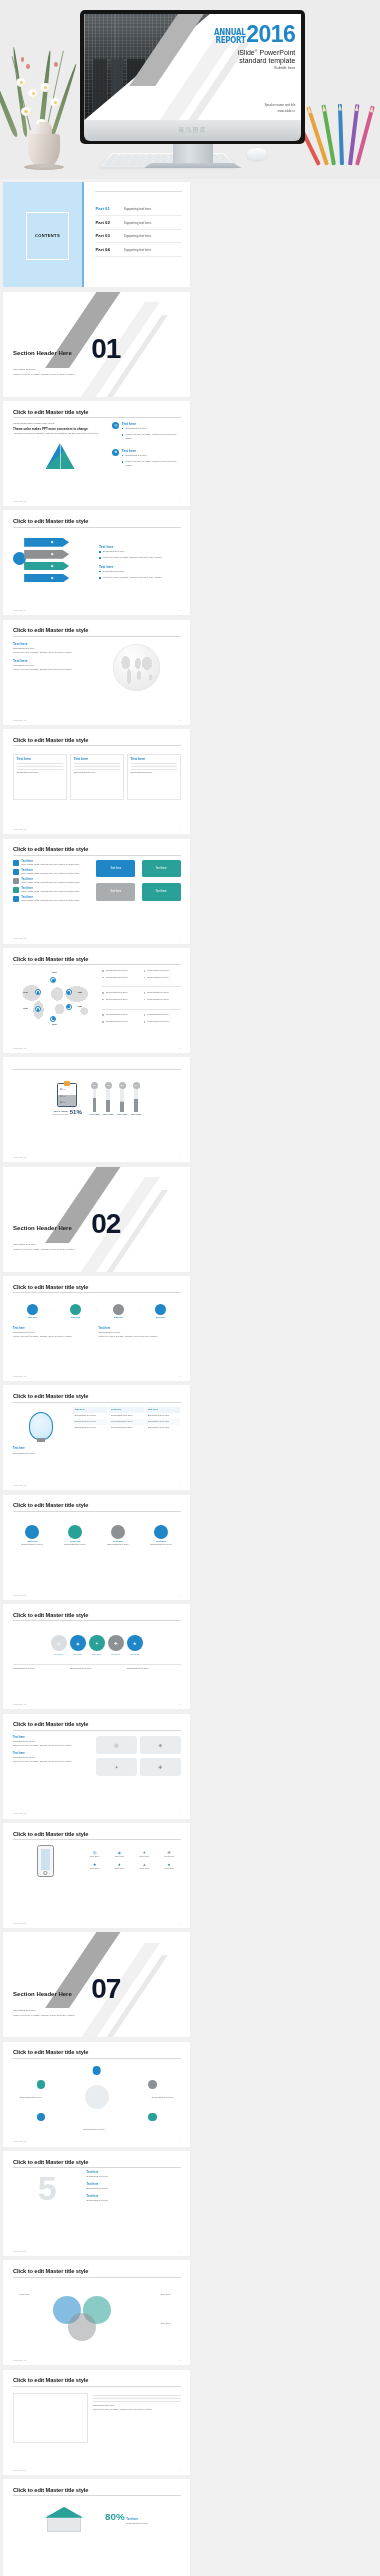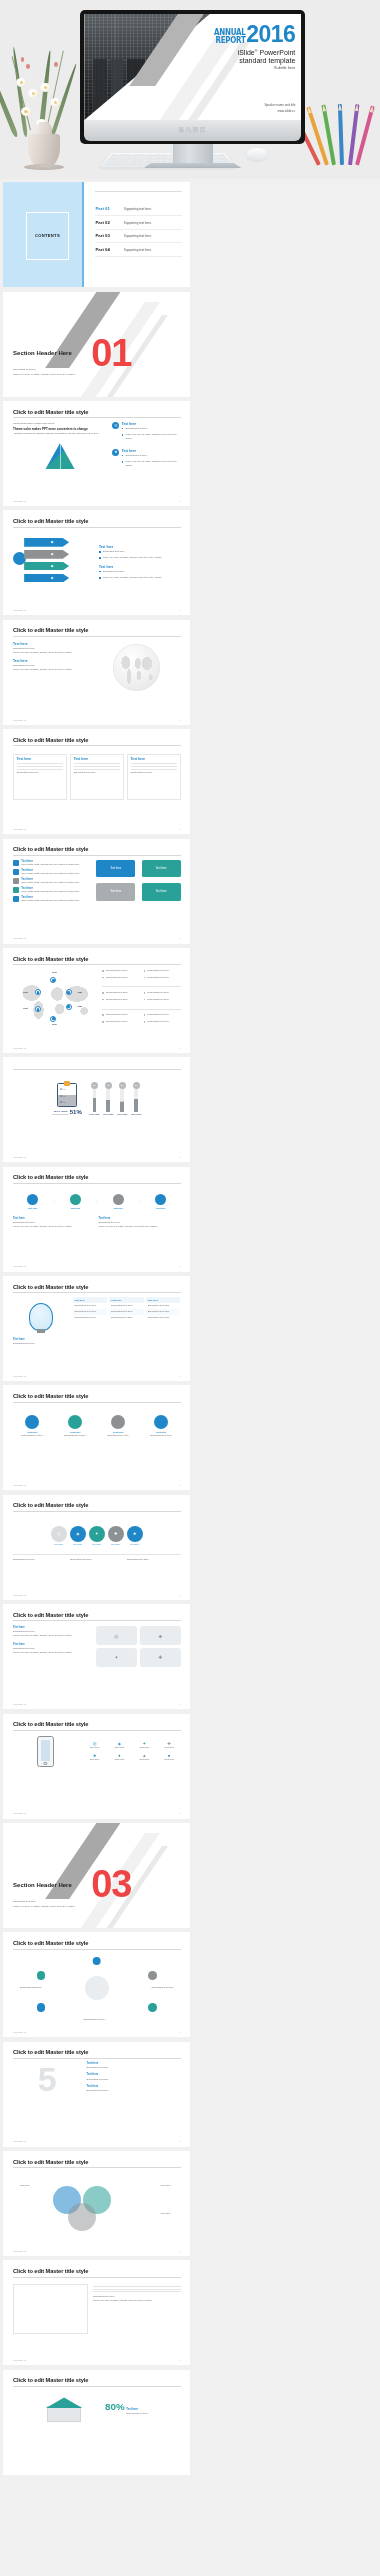--- a/index.html
+++ b/index.html
@@ -126,22 +126,22 @@
   .toc-row span { font-size:3px; color:#555; }
 
   
   .sec { position:absolute; inset:0; }
   .sec-band { position:absolute; left:40%; top:-20%; width:13%; height:92%;
     background:#a8a8a8; transform:skewX(-34deg); }
   .sec-band2 { position:absolute; left:55%; top:10%; width:8%; height:110%;
     background:#f1f1f1; transform:skewX(-34deg); }
   .sec-band3 { position:absolute; left:64%; top:22%; width:3%; height:110%;
     background:#e9e9e9; transform:skewX(-34deg); }
-  .sec-num { position:absolute; left:47%; top:44%; font-size:38px; font-weight:bold;
-    color:#ef4444; line-height:.8; letter-spacing:-1.1px; }
+  .sec-num { position:absolute; left:47%; top:44%; font-size:28px; font-weight:bold;
+    color:#0f172a; line-height:.8; letter-spacing:-1.1px; }
   .sec-h { position:absolute; left:9.8px; top:56%; font-size:6px; font-weight:bold; color:#1a1a1a; }
   .sec-t { position:absolute; left:9.8px; top:72%; font-size:2.5px; color:#666; line-height:2; }
 
   
   .bullet-row { display:flex; gap:2.2px; align-items:flex-start; margin-bottom:2.7px; }
   .dotb { width:1.6px; height:1.6px; background:#1f86c8; margin-top:1.1px; flex:none; }
   .tiny { font-size:2.4px; color:#666; line-height:1.6; }
   .th { font-size:3.3px; color:#1f86c8; font-weight:bold; margin-bottom:1.1px; }
   .circ { width:7px; height:7px; border-radius:50%; background:#1f86c8; flex:none;
     display:flex; align-items:center; justify-content:center; color:#fff; font-size:3.3px; }
@@ -646,20 +646,33 @@
             <div style="width:3.8px;height:23px;background:linear-gradient(180deg,#e9edf0 42%,#8e9498 43%);margin:0.5px auto;border-radius:0.5px"></div>
             <div style="font-size:1.8px;font-weight:bold;color:#3c5878">TEXT HERE</div>
             </div>
         </div>
       </div>
     </div>
     <div class="sl-foot">www.islide.cc</div>
     <div class="sl-pg">9</div>
   </div>
 
+  <div class="cell">
+    <div class="sec">
+      <div class="sec-band"></div>
+        <div class="sec-band2"></div>
+        <div class="sec-band3"></div>
+      <div class="sec-num">02</div>
+      <div class="sec-h">Section Header Here</div>
+      <div class="sec-t">
+        <div>Supporting text here.</div>
+        <div>When you copy &amp; paste, choose "keep text only" option.</div>
+      </div>
+    </div>
+  </div>
 
   <div class="cell">
     <div class="sl">
       <div class="sl-title">Click to edit Master title style</div>
       <div class="sl-rule"></div>
       <div style="display:flex;align-items:center;gap:1.1px;margin-top:11px">
         <div style="text-align:center;flex:1">
             <div style="width:11px;height:11px;border-radius:50%;background:#1f86c8;margin:0 auto"></div>
           <div style="font-size:2.2px;color:#1f86c8;font-weight:bold;margin-top:1.1px">Text here</div>
           </div>
@@ -884,21 +897,21 @@
     </div>
     <div class="sl-foot">www.islide.cc</div>
     <div class="sl-pg">9</div>
   </div>
 
   <div class="cell">
     <div class="sec">
       <div class="sec-band"></div>
         <div class="sec-band2"></div>
         <div class="sec-band3"></div>
-      <div class="sec-num">03</div>
+      <div class="sec-num">07</div>
       <div class="sec-h">Section Header Here</div>
       <div class="sec-t">
         <div>Supporting text here.</div>
         <div>When you copy &amp; paste, choose "keep text only" option.</div>
       </div>
     </div>
   </div>
 
   <div class="cell">
     <div class="sl">

